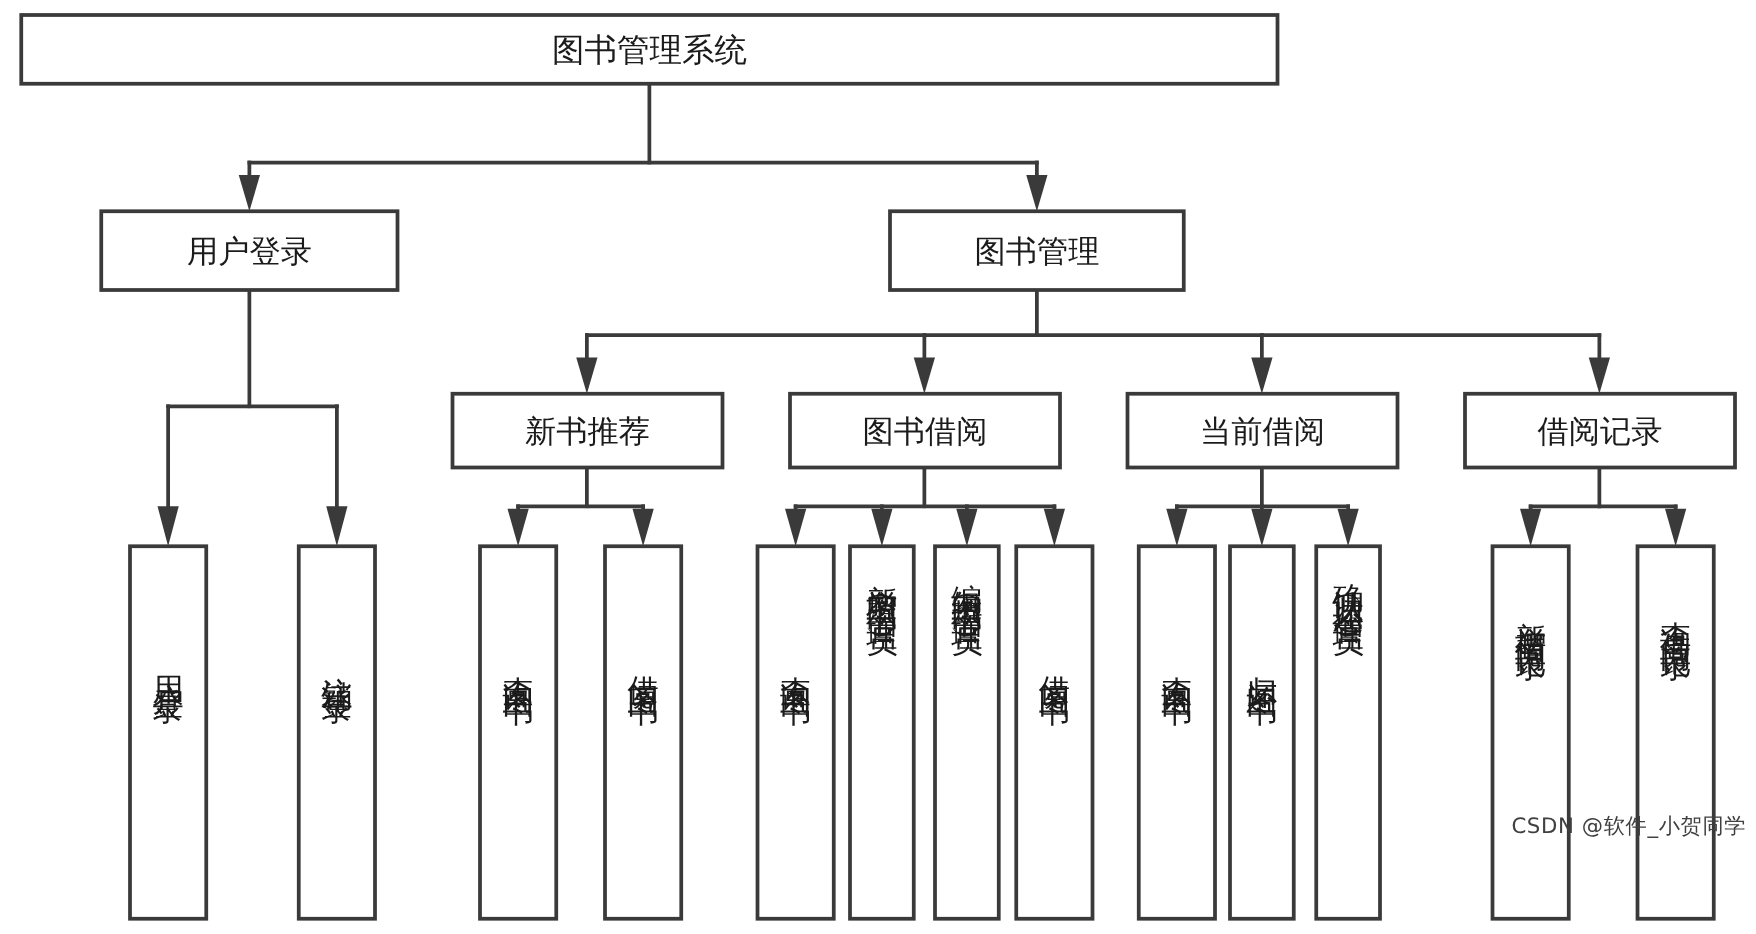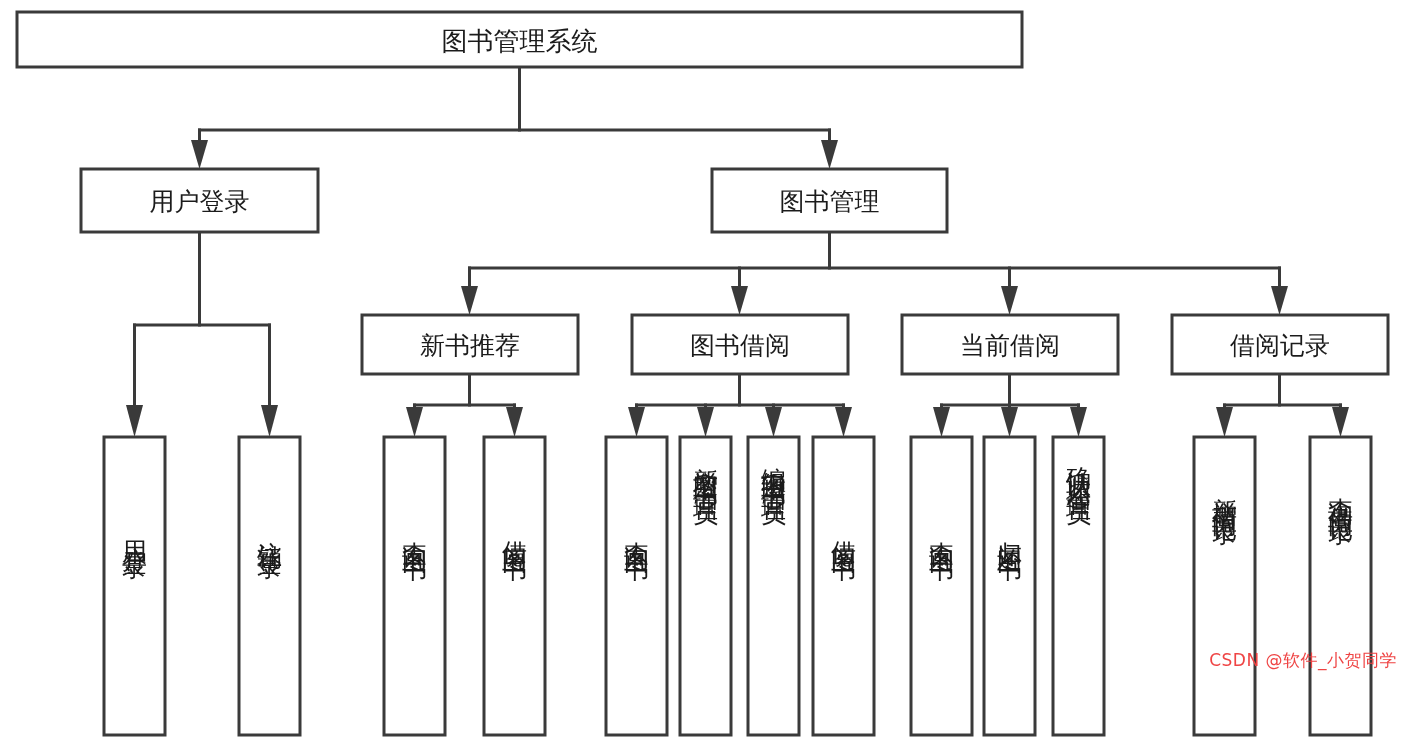--- a/index.html
+++ b/index.html
@@ -38,21 +38,21 @@
     line-height:1;
     letter-spacing:5px;
     color:#1b1b1b;
     white-space:nowrap;
   }
   .watermark{
     position:absolute;
     right:8px;bottom:4px;
     font-family:"DejaVu Sans","Liberation Sans",sans-serif;
     font-size:17px;
-    color:#ef4444;
+    color:#404040;
     letter-spacing:0.5px;
     white-space:nowrap;
   }
 </style>
 </head>
 <body>
 
 <div id="stage">
 
   <svg id="tree" viewBox="0 0 1405 747">

